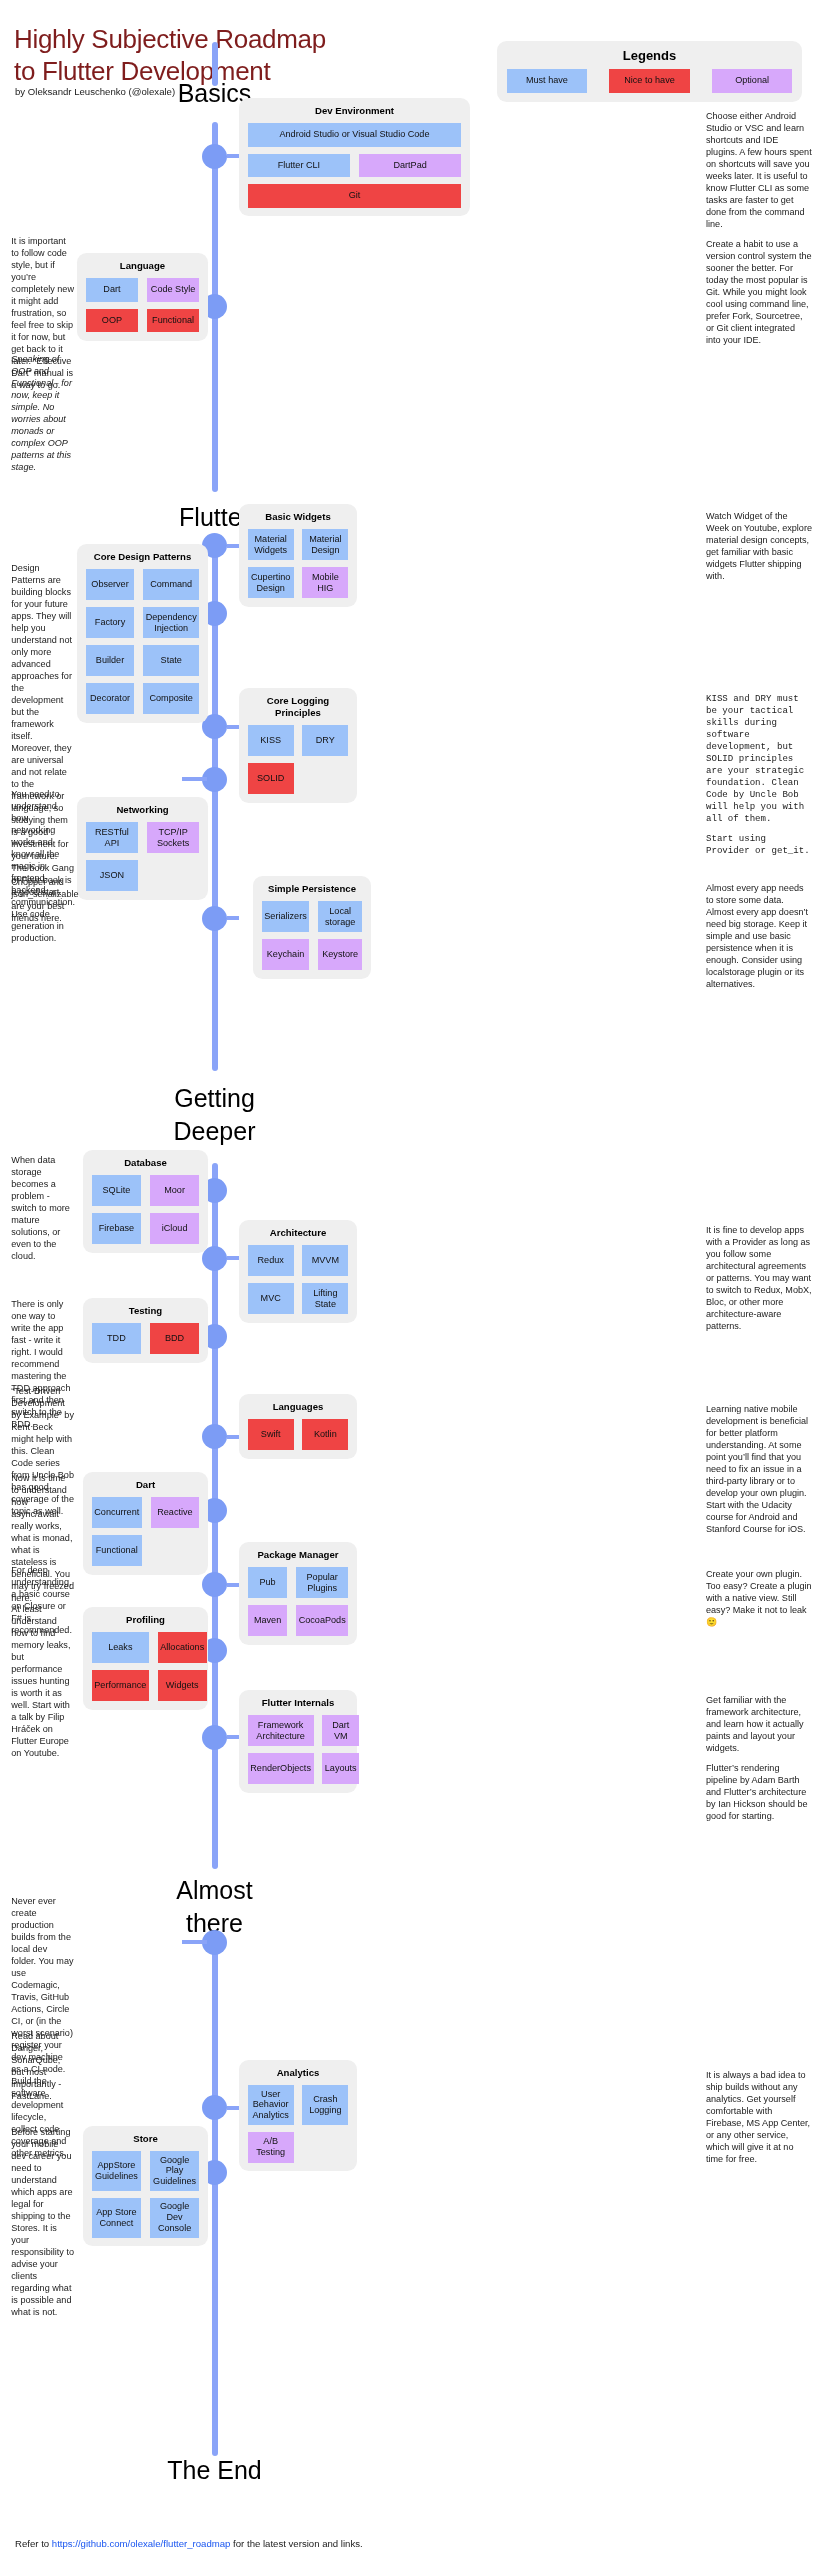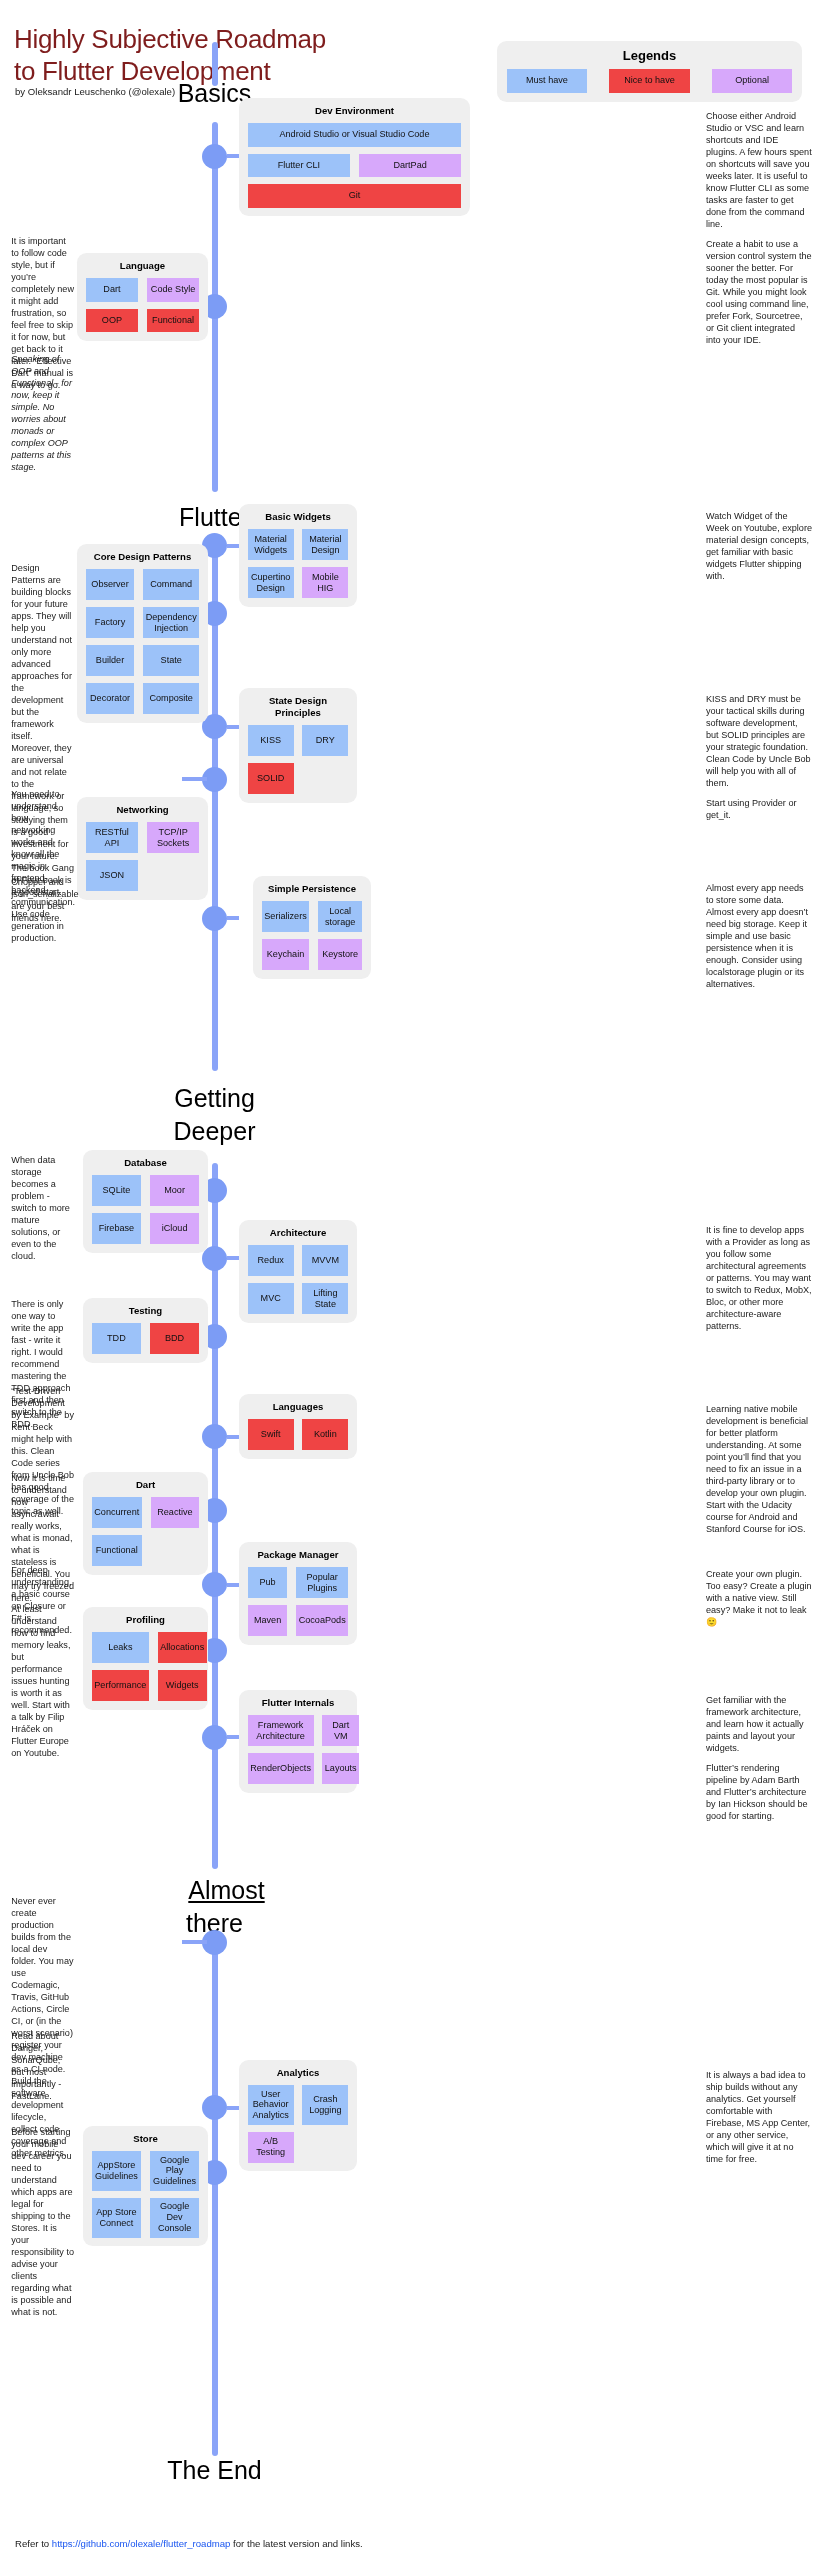--- a/index.html
+++ b/index.html
@@ -114,21 +114,21 @@
   <div class="spine" style="top: 42px; height: 44px;"></div>
   <div class="spine" style="top: 122px; height: 370px;"></div>
   <div class="spine" style="top: 544px; height: 527px;"></div>
   <div class="spine" style="top: 1163px; height: 706px;"></div>
   <div class="spine" style="top: 1951px; height: 505px;"></div>
 
   <div class="section-head" style="left:110px; top:80px;">Basics</div>
   <div class="section-head" style="left: 110px; top: 504px;">Flutter</div>
   <div class="section-head" style="left: 110px; top: 1085px;">Getting</div>
   <div class="section-head" style="left: 110px; top: 1118px;">Deeper</div>
-  <div class="section-head" style="left: 122px; top: 1877px; text-decoration: underline;">Almost</div>
+  <div class="section-head" style="left: 110px; top: 1877px;">Almost</div>
   <div class="section-head" style="left: 110px; top: 1910px;">there</div>
   <div class="section-head" style="left: 110px; top: 2457px;">The End</div>
 
   <div class="node" style="top:144px;"></div>
   <div class="connector" style="left:227px;top:154px;width:12.2px;"></div>
 
   <div class="node" style="top: 294px;"></div>
   <div class="connector" style="left: 182px; top: 305px; width: 25px;"></div>
 
   <div class="node" style="top: 533px;"></div>
@@ -217,21 +217,21 @@
       <div class="chip must tall">Factory</div>
       <div class="chip must tall">Dependency Injection</div>
       <div class="chip must tall">Builder</div>
       <div class="chip must tall">State</div>
       <div class="chip must tall">Decorator</div>
       <div class="chip must tall">Composite</div>
     </div>
   </div>
 
   <div class="card" style="left: 239px; top: 688px; width: 118px;">
-    <div class="card-title">State Design Principles</div>
+    <div class="card-title">Core Logging Principles</div>
     <div class="chips">
       <div class="chip must tall">KISS</div>
       <div class="chip must tall">DRY</div>
       <div class="chip nice tall">SOLID</div>
     </div>
   </div>
 
   <div class="card" style="left: 77px; top: 797px; width: 131px;">
     <div class="card-title">Networking</div>
     <div class="chips">
@@ -389,21 +389,21 @@
     <p>Before starting your mobile dev career you need to understand which apps are legal for shipping to the Stores. It is your responsibility to advise your clients regarding what is possible and what is not.</p>
   </div>
 
   <div class="note" style="left:706px;top:110px;width:106px;">
     <p>Choose either Android Studio or VSC and learn shortcuts and IDE plugins. A few hours spent on shortcuts will save you weeks later. It is useful to know Flutter CLI as some tasks are faster to get done from the command line.</p>
     <p>Create a habit to use a version control system the sooner the better. For today the most popular is Git. While you might look cool using command line, prefer Fork, Sourcetree, or Git client integrated into your IDE.</p>
   </div>
   <div class="note" style="left: 706px; top: 510px; width: 106px;">
     <p>Watch Widget of the Week on Youtube, explore material design concepts, get familiar with basic widgets Flutter shipping with.</p>
   </div>
-  <div class="note" style="left: 706px; top: 693px; width: 106px;">
+  <div class="note" style="left: 706px; top: 693px; width: 106px; font-family: Liberation Mono, monospace;">
     <p>KISS and DRY must be your tactical skills during software development, but SOLID principles are your strategic foundation. Clean Code by Uncle Bob will help you with all of them.</p>
     <p>Start using Provider or get_it.</p>
   </div>
   <div class="note" style="left: 706px; top: 882px; width: 106px;">
     <p>Almost every app needs to store some data. Almost every app doesn’t need big storage. Keep it simple and use basic persistence when it is enough. Consider using localstorage plugin or its alternatives.</p>
   </div>
   <div class="note" style="left: 706px; top: 1224px; width: 106px;">
     <p>It is fine to develop apps with a Provider as long as you follow some architectural agreements or patterns. You may want to switch to Redux, MobX, Bloc, or other more architecture-aware patterns.</p>
   </div>
   <div class="note" style="left: 706px; top: 1403px; width: 106px;">

